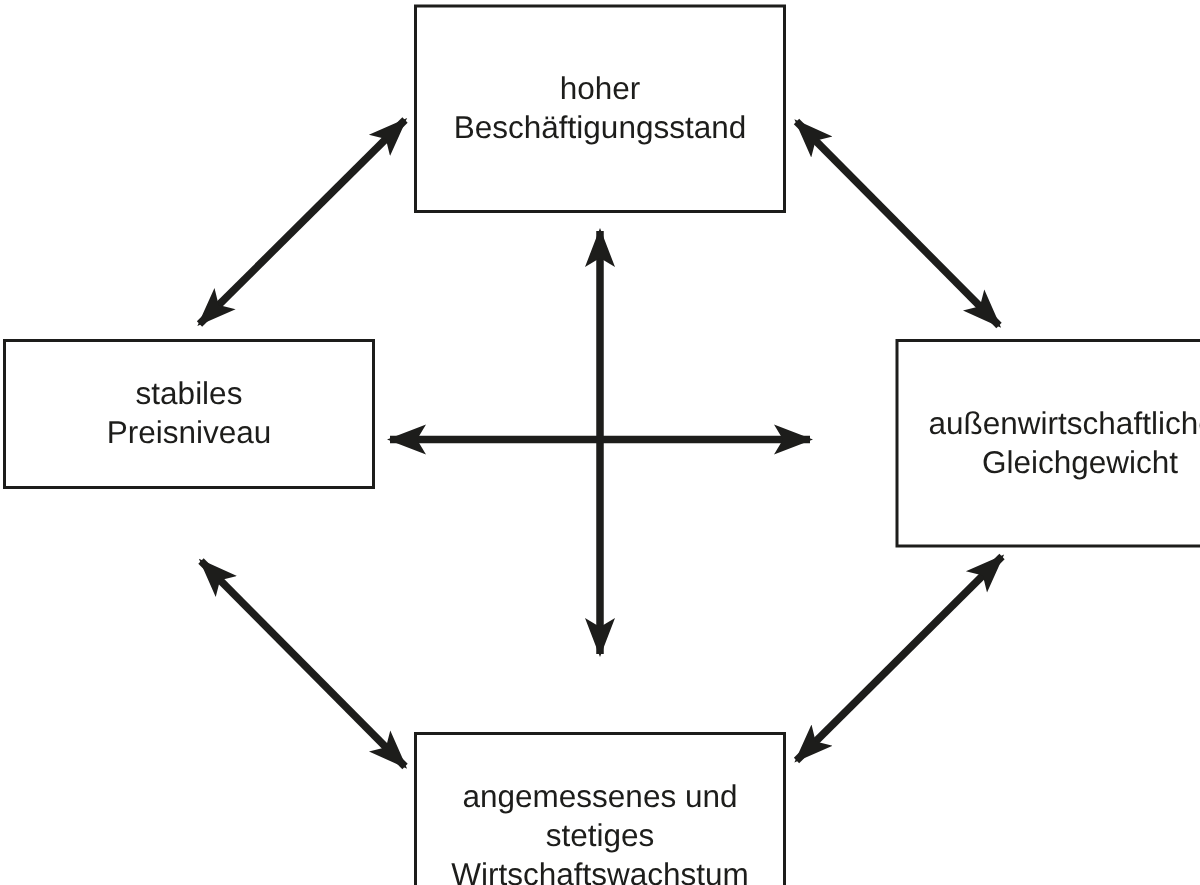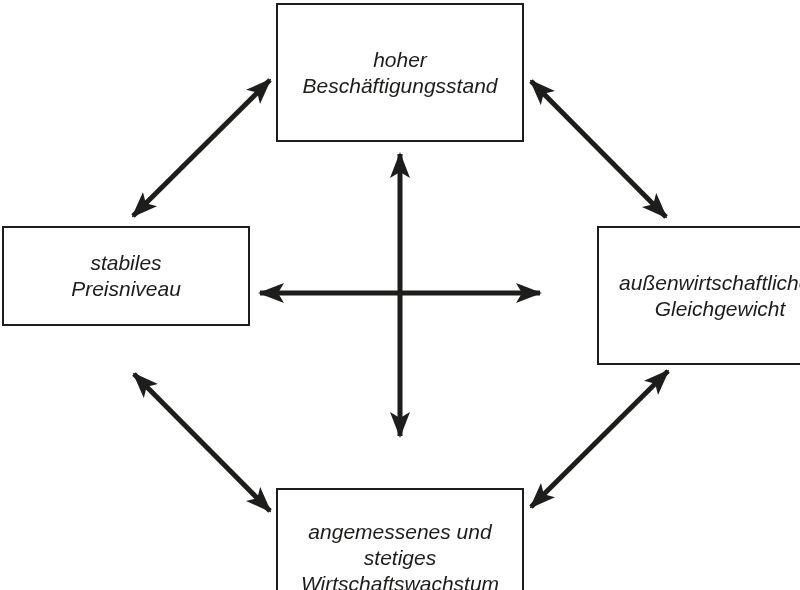--- a/index.html
+++ b/index.html
@@ -7,21 +7,20 @@
     padding: 0;
     background: #ffffff;
   }
   .canvas {
     position: relative;
     width: 800px;
     height: 590px;
     background: #ffffff;
     overflow: hidden;
     font-family: "Liberation Sans", sans-serif;
-    font-style: italic;
   }
   .arrow-layer {
     position: absolute;
     left: 0;
     top: 0;
     width: 800px;
     height: 590px;
   }
   .node {
     position: absolute;

